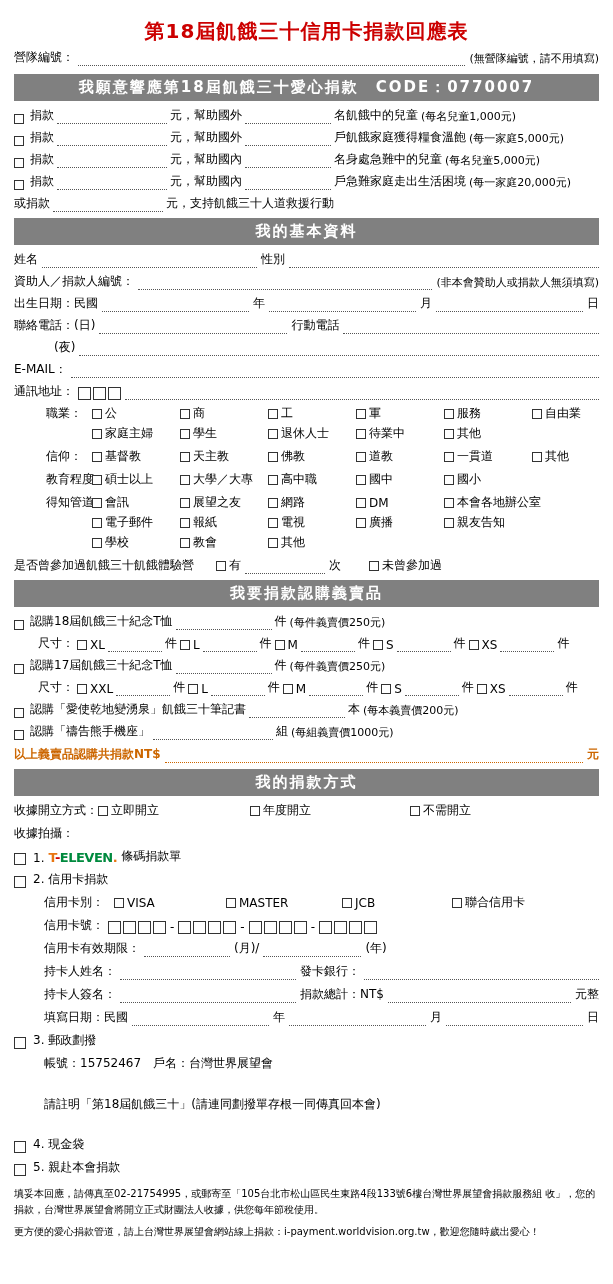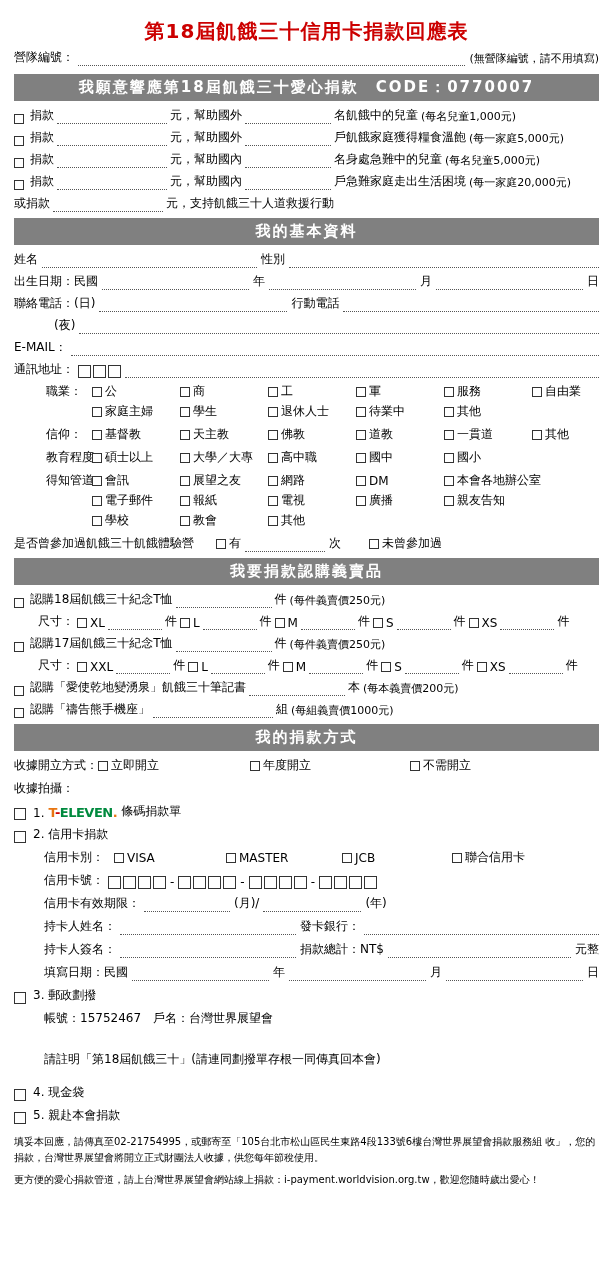--- a/index.html
+++ b/index.html
@@ -148,20 +148,25 @@
   <div class="bar">我的基本資料</div>
 
   <div class="sec">
     <div class="fl">
       <span class="lbl">姓名</span>
       <span class="dots" style="max-width:215px"></span>
       <span class="lbl">性別</span>
       <span class="dots"></span>
     </div>
     <div class="fl">
+      <span class="lbl">資助人／捐款人編號：</span>
+      <span class="dots"></span>
+      <span class="tiny">(非本會贊助人或捐款人無須填寫)</span>
+    </div>
+    <div class="fl">
       <span class="lbl">出生日期：民國</span>
       <span class="dots"></span>
       <span class="lbl">年</span>
       <span class="dots"></span>
       <span class="lbl">月</span>
       <span class="dots"></span>
       <span class="lbl">日</span>
     </div>
     <div class="fl">
       <span class="lbl">聯絡電話：(日)</span>
@@ -475,20 +480,25 @@
       <span class="tiny">(每本義賣價200元)</span>
     </div>
     <div class="itemrow">
       <span class="cb"></span>
       <span class="lbl">認購「禱告熊手機座」</span>
       <span class="dots" style="max-width:120px"></span>
       <span class="lbl">組</span>
       <span class="tiny">(每組義賣價1000元)</span>
     </div>
 
+    <div class="total">
+      <span class="lbl">以上義賣品認購共捐款NT$</span>
+      <span class="dots" style="border-color:#cc6600"></span>
+      <span class="lbl">元</span>
+    </div>
   </div>
 
   <div class="bar">我的捐款方式</div>
 
   <div class="sec">
     <div class="optgrid" style="align-items:center;margin-bottom:6px">
       <span class="lbl">收據開立方式：</span>
       <span class="opt" style="width:152px">
           <span class="cb"></span>
           <span>立即開立</span>
@@ -600,21 +610,21 @@
       <span class="lbl">月</span>
       <span class="dots"></span>
       <span class="lbl">日</span>
     </div>
 
     <div class="pay-line">
       <span class="cb cbbig"></span>
       <span class="lbl">3. 郵政劃撥</span>
     </div>
     <div class="indent" style="margin-bottom:24px">帳號：15752467　戶名：台灣世界展望會</div>
-    <div class="indent" style="margin-bottom:16px">請註明「第18屆飢餓三十」(請連同劃撥單存根一同傳真回本會)</div>
+    <div class="indent" style="margin-bottom:23px">請註明「第18屆飢餓三十」(請連同劃撥單存根一同傳真回本會)</div>
 
     <div class="pay-line">
       <span class="cb cbbig"></span>
       <span class="lbl">4. 現金袋</span>
     </div>
     <div class="pay-line">
       <span class="cb cbbig"></span>
       <span class="lbl">5. 親赴本會捐款</span>
     </div>
   </div>

